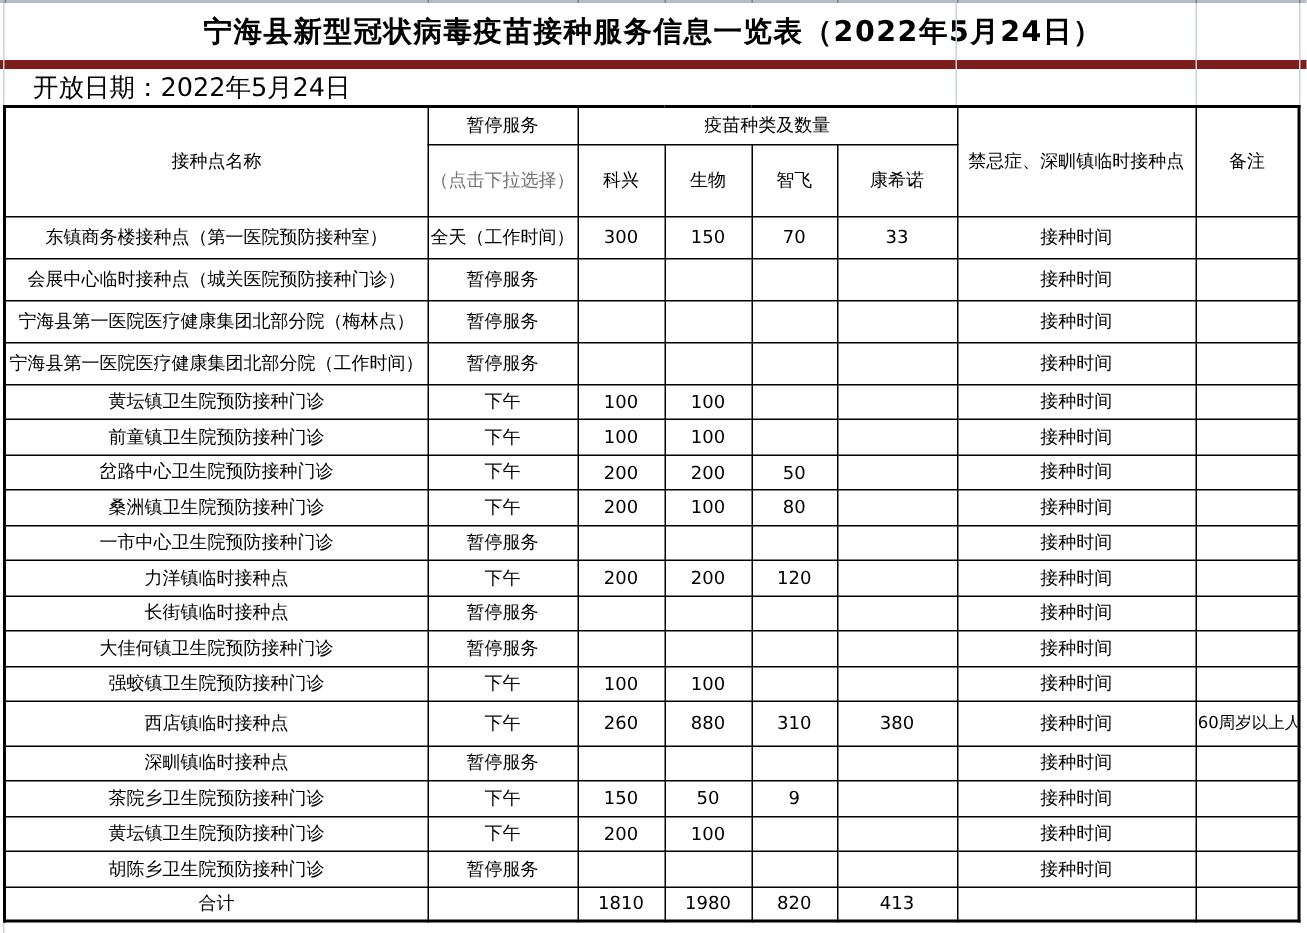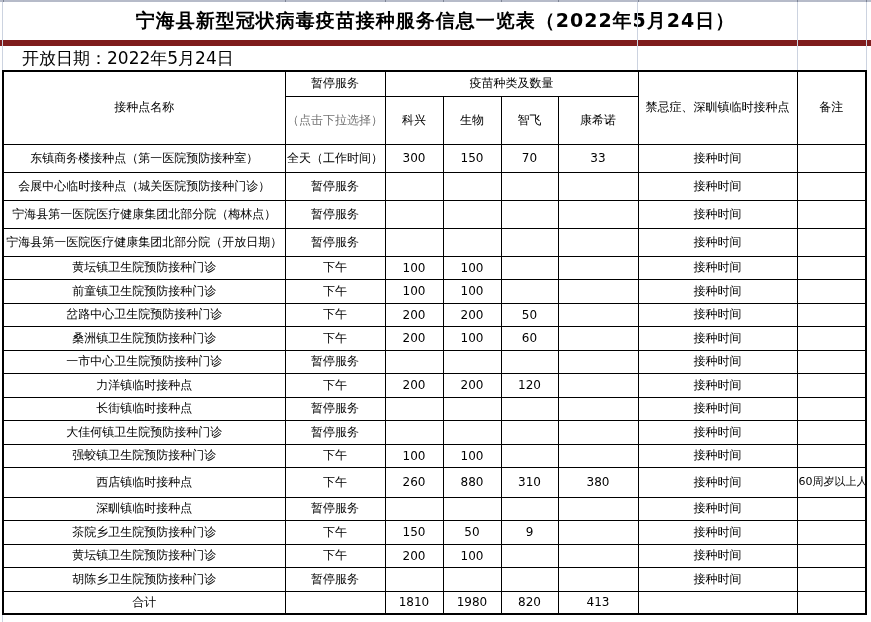--- a/index.html
+++ b/index.html
@@ -132,21 +132,21 @@
     <td class="c-service">暂停服务</td>
     <td></td>
     <td></td>
     <td></td>
     <td></td>
     <td>接种时间</td>
     <td class="c-remark"></td>
   </tr>
 
   <tr>
-    <td class="c-site">宁海县第一医院医疗健康集团北部分院（开放日期）</td>
+    <td class="c-site">宁海县第一医院医疗健康集团北部分院（工作时间）</td>
     <td class="c-service">暂停服务</td>
     <td></td>
     <td></td>
     <td></td>
     <td></td>
     <td>接种时间</td>
     <td class="c-remark"></td>
   </tr>
 
   <tr>
@@ -180,21 +180,21 @@
     <td></td>
     <td>接种时间</td>
     <td class="c-remark"></td>
   </tr>
 
   <tr>
     <td class="c-site">桑洲镇卫生院预防接种门诊</td>
     <td class="c-service">下午</td>
     <td>200</td>
     <td>100</td>
-    <td>60</td>
+    <td>80</td>
     <td></td>
     <td>接种时间</td>
     <td class="c-remark"></td>
   </tr>
 
   <tr>
     <td class="c-site">一市中心卫生院预防接种门诊</td>
     <td class="c-service">暂停服务</td>
     <td></td>
     <td></td>

